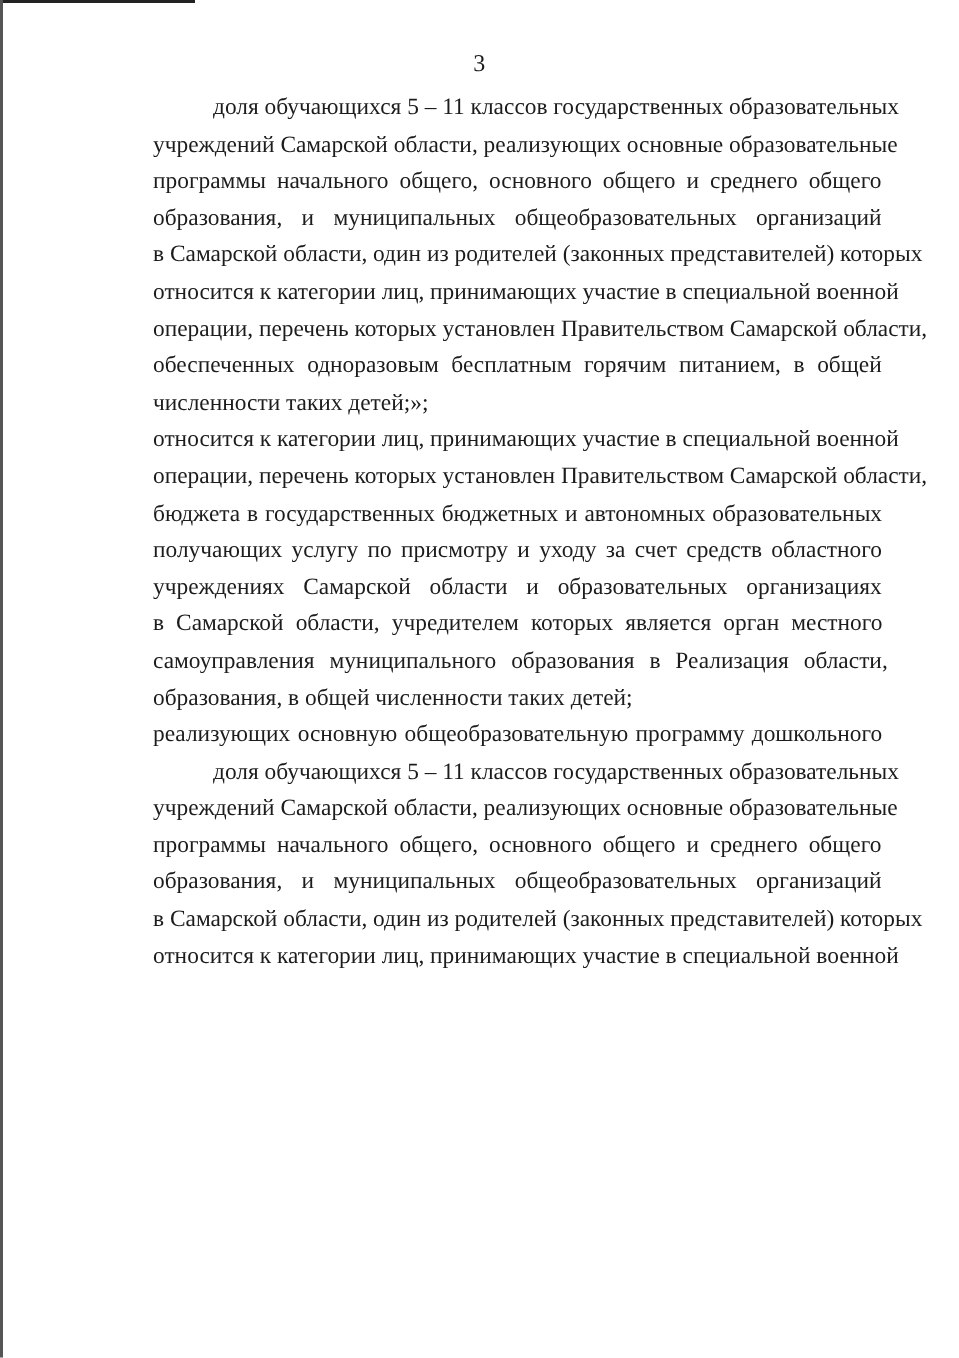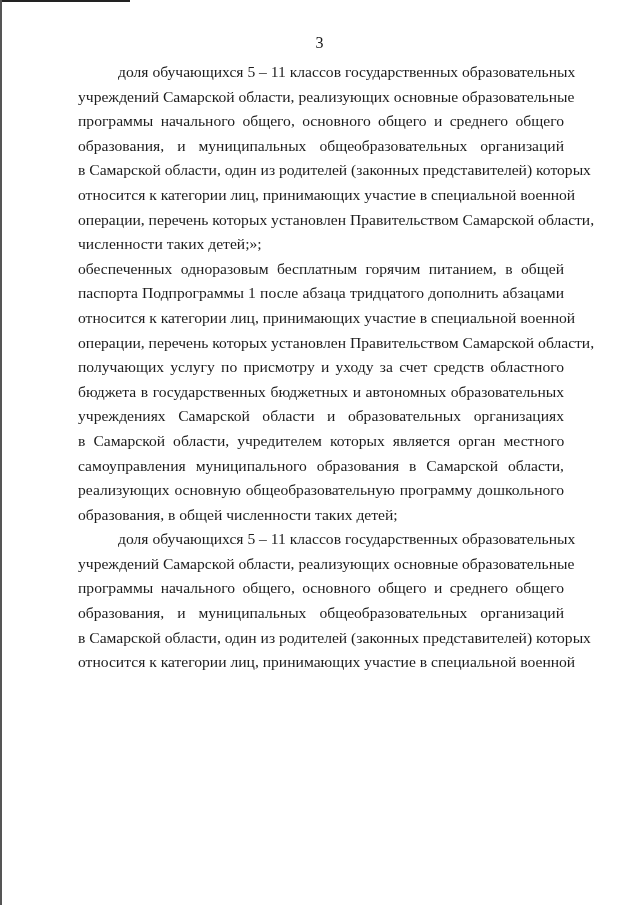--- a/index.html
+++ b/index.html
@@ -4,21 +4,21 @@
 <style>
   html, body { margin: 0; padding: 0; background: #ffffff; }
   body { width: 639px; height: 905px; position: relative; overflow: hidden; }
   .page { position: absolute; left: 0; top: 0; width: 639px; height: 905px; background: #fff; }
   .top-edge { position: absolute; left: 0; top: 0; width: 130px; height: 2px; background: #222; }
   .left-edge { position: absolute; left: 0; top: 0; width: 2px; height: 905px; background: #555; }
   .page-number { position: absolute; top: 34px; left: 0; width: 639px; text-align: center;
     font-family: "Liberation Serif", serif; font-size: 16px; color: #1a1a1a; }
   .content { position: absolute; left: 78px; top: 60px; width: 486px;
     font-family: "Liberation Serif", serif; font-size: 15.6px; line-height: 24.6px; color: #1c1c1c; }
-  .line { display: block; text-align: justify; text-align-last: justify; white-space: nowrap; }
+  .line { display: block; text-align: justify; text-align-last: justify; white-space: nowrap; margin-left: 24px; }
   .line.last { text-align-last: left; }
   .line.indent { padding-left: 40px; }
 </style>
 </head>
 <body>
 
 <div class="page">
   <div class="top-edge"></div>
   <div class="left-edge"></div>
 
@@ -27,39 +27,38 @@
   <div class="content">
 
     <div class="para-block">
       <span class="line indent" style="white-space: nowrap; display: block;">доля обучающихся 5 – 11 классов государственных образовательных</span>
       <span class="line" style="white-space: nowrap; display: block;">учреждений Самарской области, реализующих основные образовательные</span>
       <span class="line" style="white-space: nowrap; display: block; word-spacing: 3.42857px;">программы начального общего, основного общего и среднего общего</span>
       <span class="line" style="white-space: nowrap; display: block; word-spacing: 9px;">образования, и муниципальных общеобразовательных организаций</span>
       <span class="line" style="white-space: nowrap; display: block;">в Самарской области, один из родителей (законных представителей) которых</span>
       <span class="line" style="white-space: nowrap; display: block;">относится к категории лиц, принимающих участие в специальной военной</span>
       <span class="line" style="white-space: nowrap; display: block;">операции, перечень которых установлен Правительством Самарской области,</span>
+      <span class="line" style="white-space: nowrap; display: block; word-spacing: 4.5px;">обеспеченных одноразовым бесплатным горячим питанием, в общей</span>
       <span class="line last">численности таких детей;»;</span>
-      <span class="line" style="white-space: nowrap; display: block; word-spacing: 4.5px;">обеспеченных одноразовым бесплатным горячим питанием, в общей</span>
     </div>
 
 
     <div class="para-block">
-      <span class="line" style="white-space: nowrap; display: block; word-spacing: 0.285714px;">паспорта Подпрограммы 1 после абзаца тридцатого дополнить абзацами</span>
     </div>
 
     <div class="para-block">
       <span class="line" style="white-space: nowrap; display: block;">относится к категории лиц, принимающих участие в специальной военной</span>
       <span class="line" style="white-space: nowrap; display: block;">операции, перечень которых установлен Правительством Самарской области,</span>
+      <span class="line" style="white-space: nowrap; display: block; word-spacing: 0.666667px;">бюджета в государственных бюджетных и автономных образовательных</span>
       <span class="line" style="white-space: nowrap; display: block; word-spacing: 2.33333px;">получающих услугу по присмотру и уходу за счет средств областного</span>
-      <span class="line" style="white-space: nowrap; display: block; word-spacing: 0.666667px;">бюджета в государственных бюджетных и автономных образовательных</span>
       <span class="line" style="white-space: nowrap; display: block; word-spacing: 8.6px;">учреждениях Самарской области и образовательных организациях</span>
       <span class="line" style="white-space: nowrap; display: block; word-spacing: 4.14286px; font-family: Liberation Serif, serif;">в Самарской области, учредителем которых является орган местного</span>
-      <span class="line" style="white-space: nowrap; display: block; word-spacing: 6px;">самоуправления муниципального образования в Самарской области,</span>
+      <span class="line" style="white-space: nowrap; display: block; word-spacing: 6px;">самоуправления муниципального образования в Реализация области,</span>
+      <span class="line last">образования, в общей численности таких детей;</span>
       <span class="line" style="white-space: nowrap; display: block; word-spacing: 1px;">реализующих основную общеобразовательную программу дошкольного</span>
-      <span class="line last">образования, в общей численности таких детей;</span>
     </div>
 
     <div class="para-block">
       <span class="line indent" style="white-space: nowrap; display: block;">доля обучающихся 5 – 11 классов государственных образовательных</span>
       <span class="line" style="white-space: nowrap; display: block;">учреждений Самарской области, реализующих основные образовательные</span>
       <span class="line" style="white-space: nowrap; display: block; word-spacing: 3.42857px;">программы начального общего, основного общего и среднего общего</span>
       <span class="line" style="white-space: nowrap; display: block; word-spacing: 9px;">образования, и муниципальных общеобразовательных организаций</span>
       <span class="line" style="white-space: nowrap; display: block;">в Самарской области, один из родителей (законных представителей) которых</span>
       <span class="line" style="white-space: nowrap; display: block;">относится к категории лиц, принимающих участие в специальной военной</span>
     </div>

